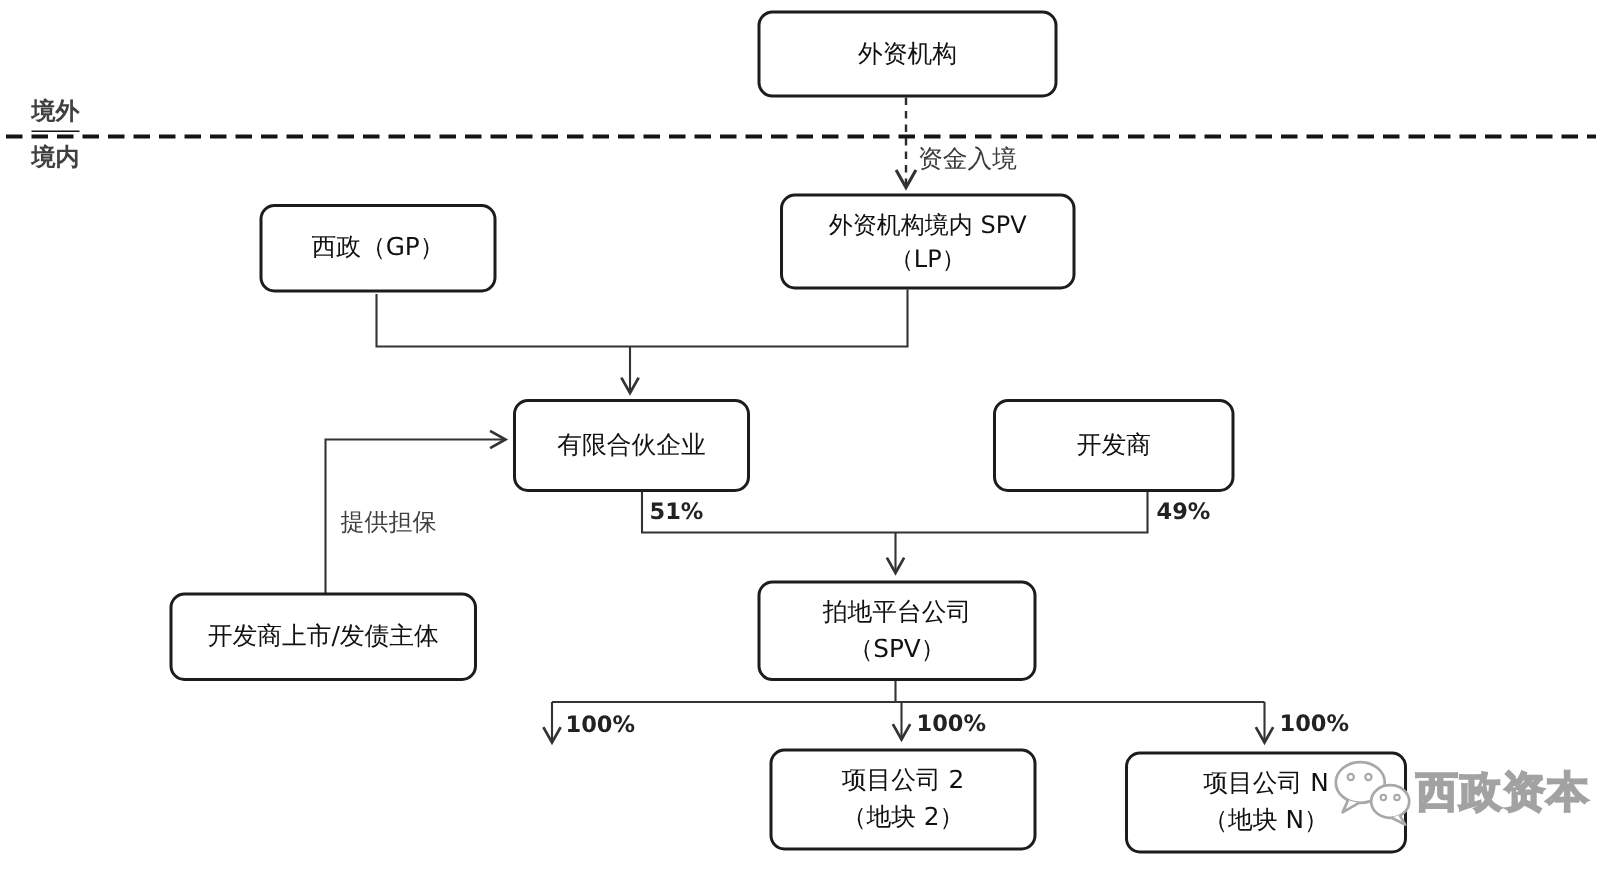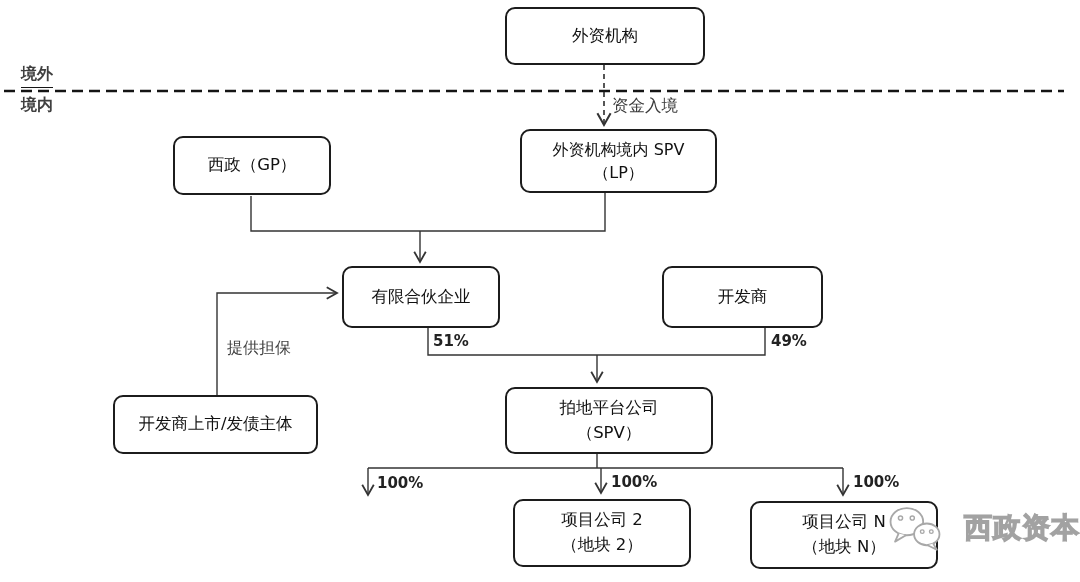--- a/index.html
+++ b/index.html
@@ -52,21 +52,21 @@
     display:flex;
     align-items:center;
     z-index:4;
   }
   .wm-text{
     font-size:28px;
     font-weight:bold;
     letter-spacing:1px;
     color:#fdfdfd;
     -webkit-text-stroke:1.3px #a2a2a2;
-    margin-left:20px;
+    margin-left:0;
     white-space:nowrap;
   }
 </style>
 </head>
 <body>
 
 <div id="canvas">
 
   <svg id="wires" width="1080" height="582" viewBox="0 0 1080 582">
     <defs>
@@ -111,21 +111,21 @@
   </div>
 
   <div class="node" style="left:342px;top:266px;width:158px;height:62px;">
     <span>有限合伙企业</span>
   </div>
 
   <div class="node" style="left:662px;top:266px;width:161px;height:62px;text-align:center;">
     <span>开发商</span>
   </div>
 
-  <div class="node" style="left:505px;top:387px;width:208px;height:67px;line-height:1.5;">
+  <div class="node" style="left:505px;top:387px;width:186px;height:67px;line-height:1.5;">
     <span>拍地平台公司</span>
     <span>（SPV）</span>
   </div>
 
   <div class="node" style="left:113px;top:395px;width:205px;height:59px;">
     <span>开发商上市/发债主体</span>
   </div>
 
 
   <div class="node" style="left:513px;top:499px;width:178px;height:68px;line-height:1.5;">

